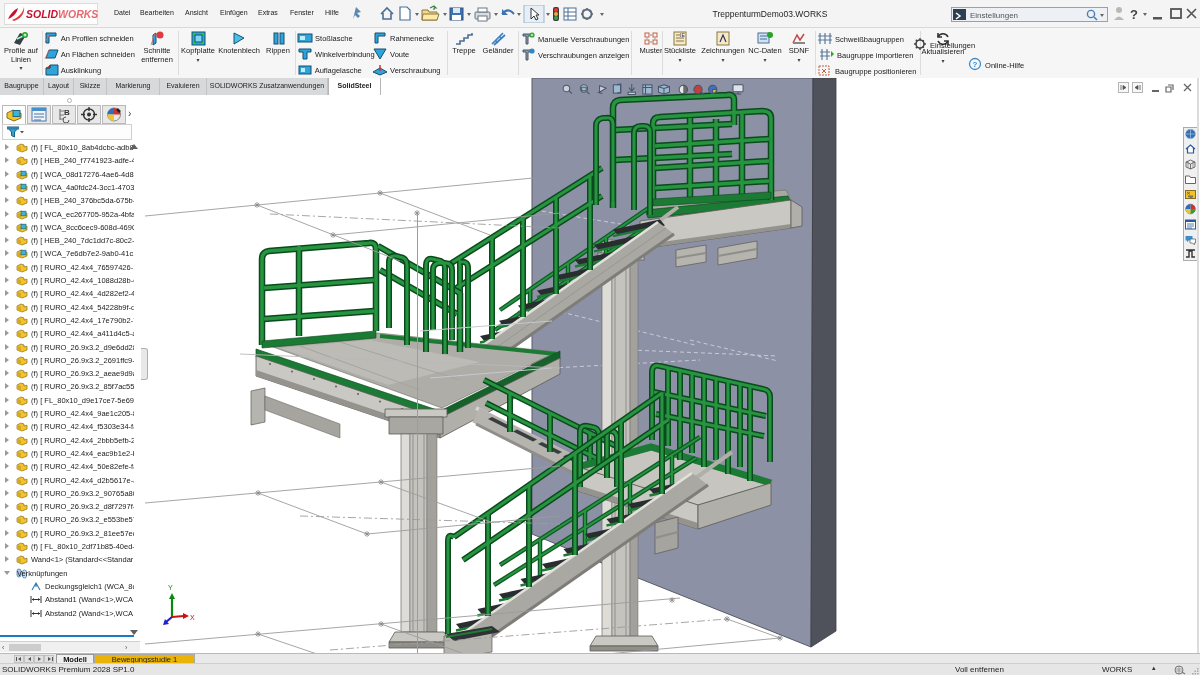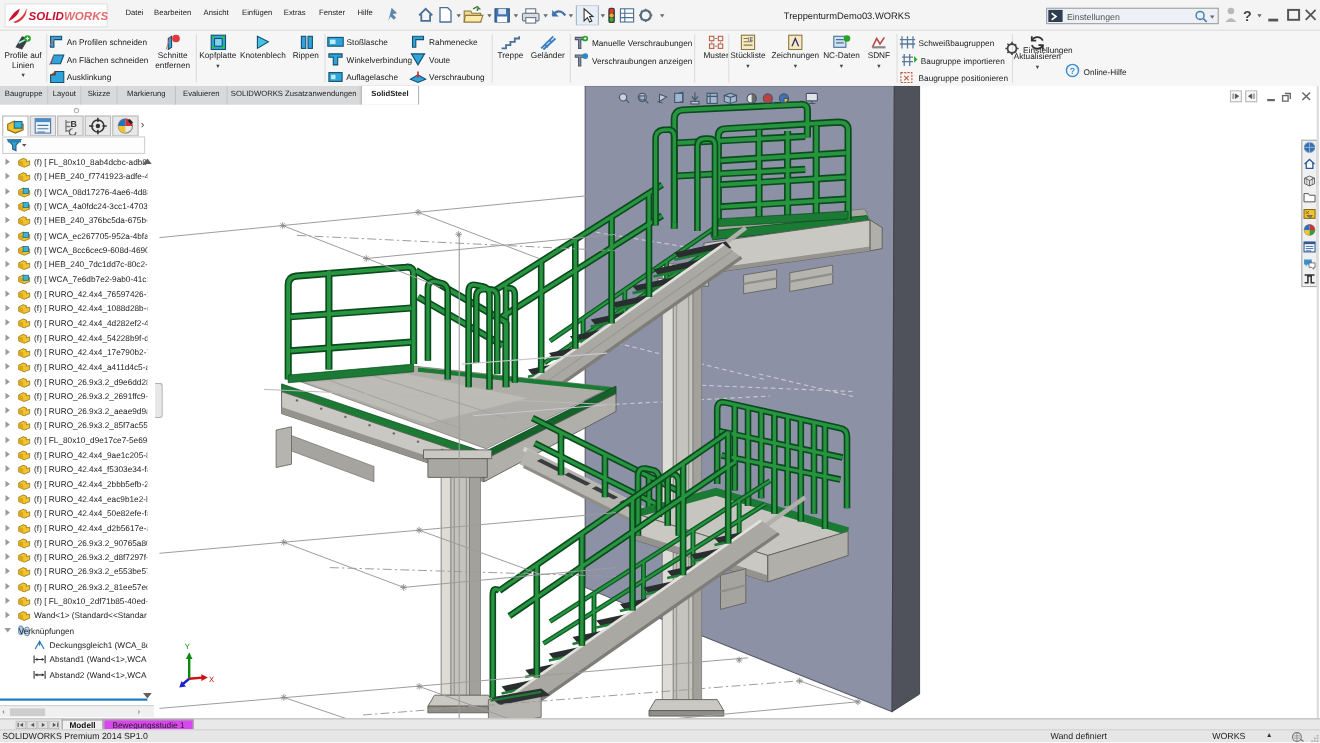--- a/index.html
+++ b/index.html
@@ -652,25 +652,25 @@
           <rect x="30.5" y="0.5" width="9" height="7"></rect>
         </g>
         <g fill="#555">
           <path d="M7,2 l-3,2 l3,2 z M3,2 l0,4 l-1,0 l0,-4 z"></path>
           <path d="M17,2 l-3,2 l3,2 z"></path>
           <path d="M24,2 l3,2 l-3,2 z"></path>
           <path d="M34,2 l3,2 l-3,2 z M38,2 l0,4 l1,0 l0,-4 z"></path>
         </g>
       </svg>
  <div class="abs" style="left:56px;top:0px;width:38px;height:10px;background:#f0f0f0;border:1px solid #999;border-bottom:none;font-size:7.5px;font-weight:bold;text-align:center;color:#111">Modell</div>
- <div class="abs" style="left:94px;top:0px;width:82px;height:10px;background:#d946ef;border:1px solid #aaa;border-bottom:none;font-size:7.5px;text-align:center;color:#222">Bewegungsstudie 1</div>
+ <div class="abs" style="left:94px;top:0px;width:101px;height:10px;background:#eab308;border:1px solid #aaa;border-bottom:none;font-size:7.5px;text-align:center;color:#222">Bewegungsstudie 1</div>
 </div>
 <div id="statusbar">
- <div class="abs" style="left:2px;top:1px;font-size:8px">SOLIDWORKS Premium 2014 SP1.0</div>
- <div class="abs" style="left:955px;top:1px;font-size:8px">Wand definiert</div>
+ <div class="abs" style="left:2px;top:1px;font-size:8px">SOLIDWORKS Premium 2028 SP1.0</div>
+ <div class="abs" style="left:955px;top:1px;font-size:8px">Voll entfernen</div>
  <div class="abs" style="left:1102px;top:1px;font-size:8px">WORKS</div>
  <div class="abs" style="left:1152px;top:0px;font-size:7px;color:#333">▴</div>
  <svg class="abs" style="left:1174px;top:1px" width="12" height="10" viewBox="0 0 12 10">
         <circle cx="5" cy="5" r="4" fill="#e8e8e8" stroke="#777"></circle>
         <path d="M2,4 l6,0 M2,6 l6,0 M5,1 l0,8" stroke="#777" stroke-width="0.6"></path>
         <path d="M8,7 l3,2" stroke="#777" stroke-width="1.2"></path>
       </svg>
  <svg class="abs" style="left:1192px;top:4px" width="7" height="7" viewBox="0 0 7 7">
         <g fill="#aaa">
           <rect x="5" y="0" width="1.5" height="1.5"></rect>

